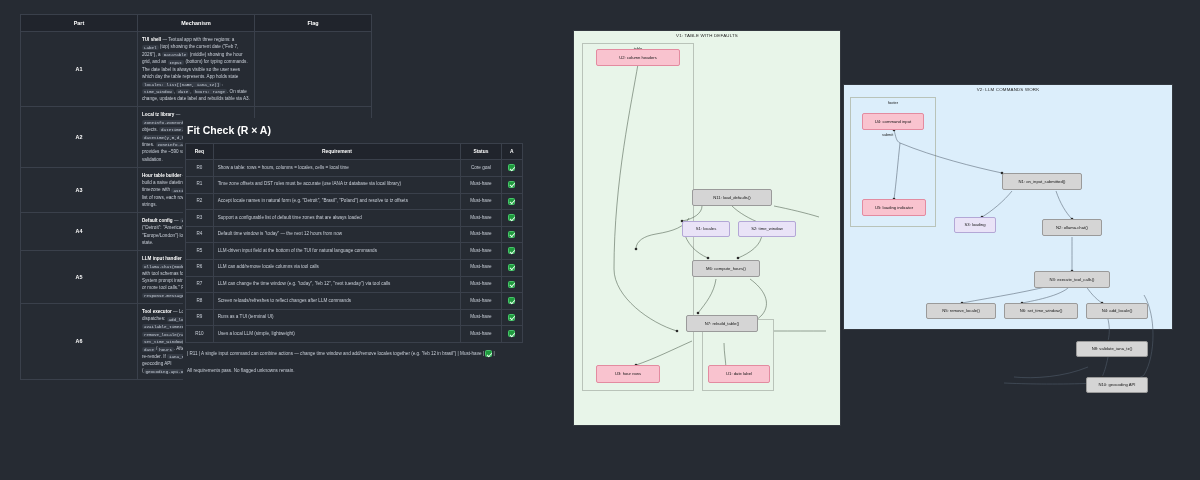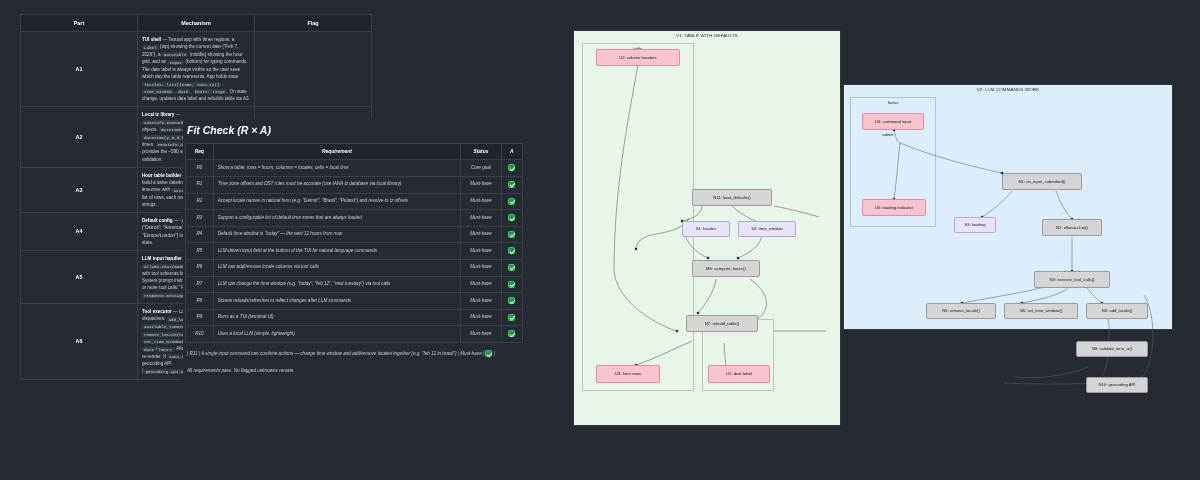--- a/index.html
+++ b/index.html
@@ -43,21 +43,21 @@
   code.inl {
     background: #353b45; color: #cfd6e0;
     font-family: "Liberation Mono", monospace;
     font-size: 4.2px; padding: 0.5px 2px; border-radius: 2px;
     white-space: nowrap;
   }
 
   
   .fitcheck {
     position: absolute; left: 183px; top: 118px; width: 340px;
-    background: #262b33; padding: 4px 2px 6px 2px; font-style: italic;
+    background: #262b33; padding: 4px 2px 6px 2px;
   }
   .fitcheck h2 {
     margin: 2px 0 7px 2px; font-size: 10.5px; font-weight: bold; color: #ffffff;
   }
   table.fit {
     width: 338px; border-collapse: collapse; table-layout: fixed;
     font-size: 4.6px; line-height: 1.5;
   }
   table.fit th {
     background: #20242c; color: #ffffff; font-weight: bold;

